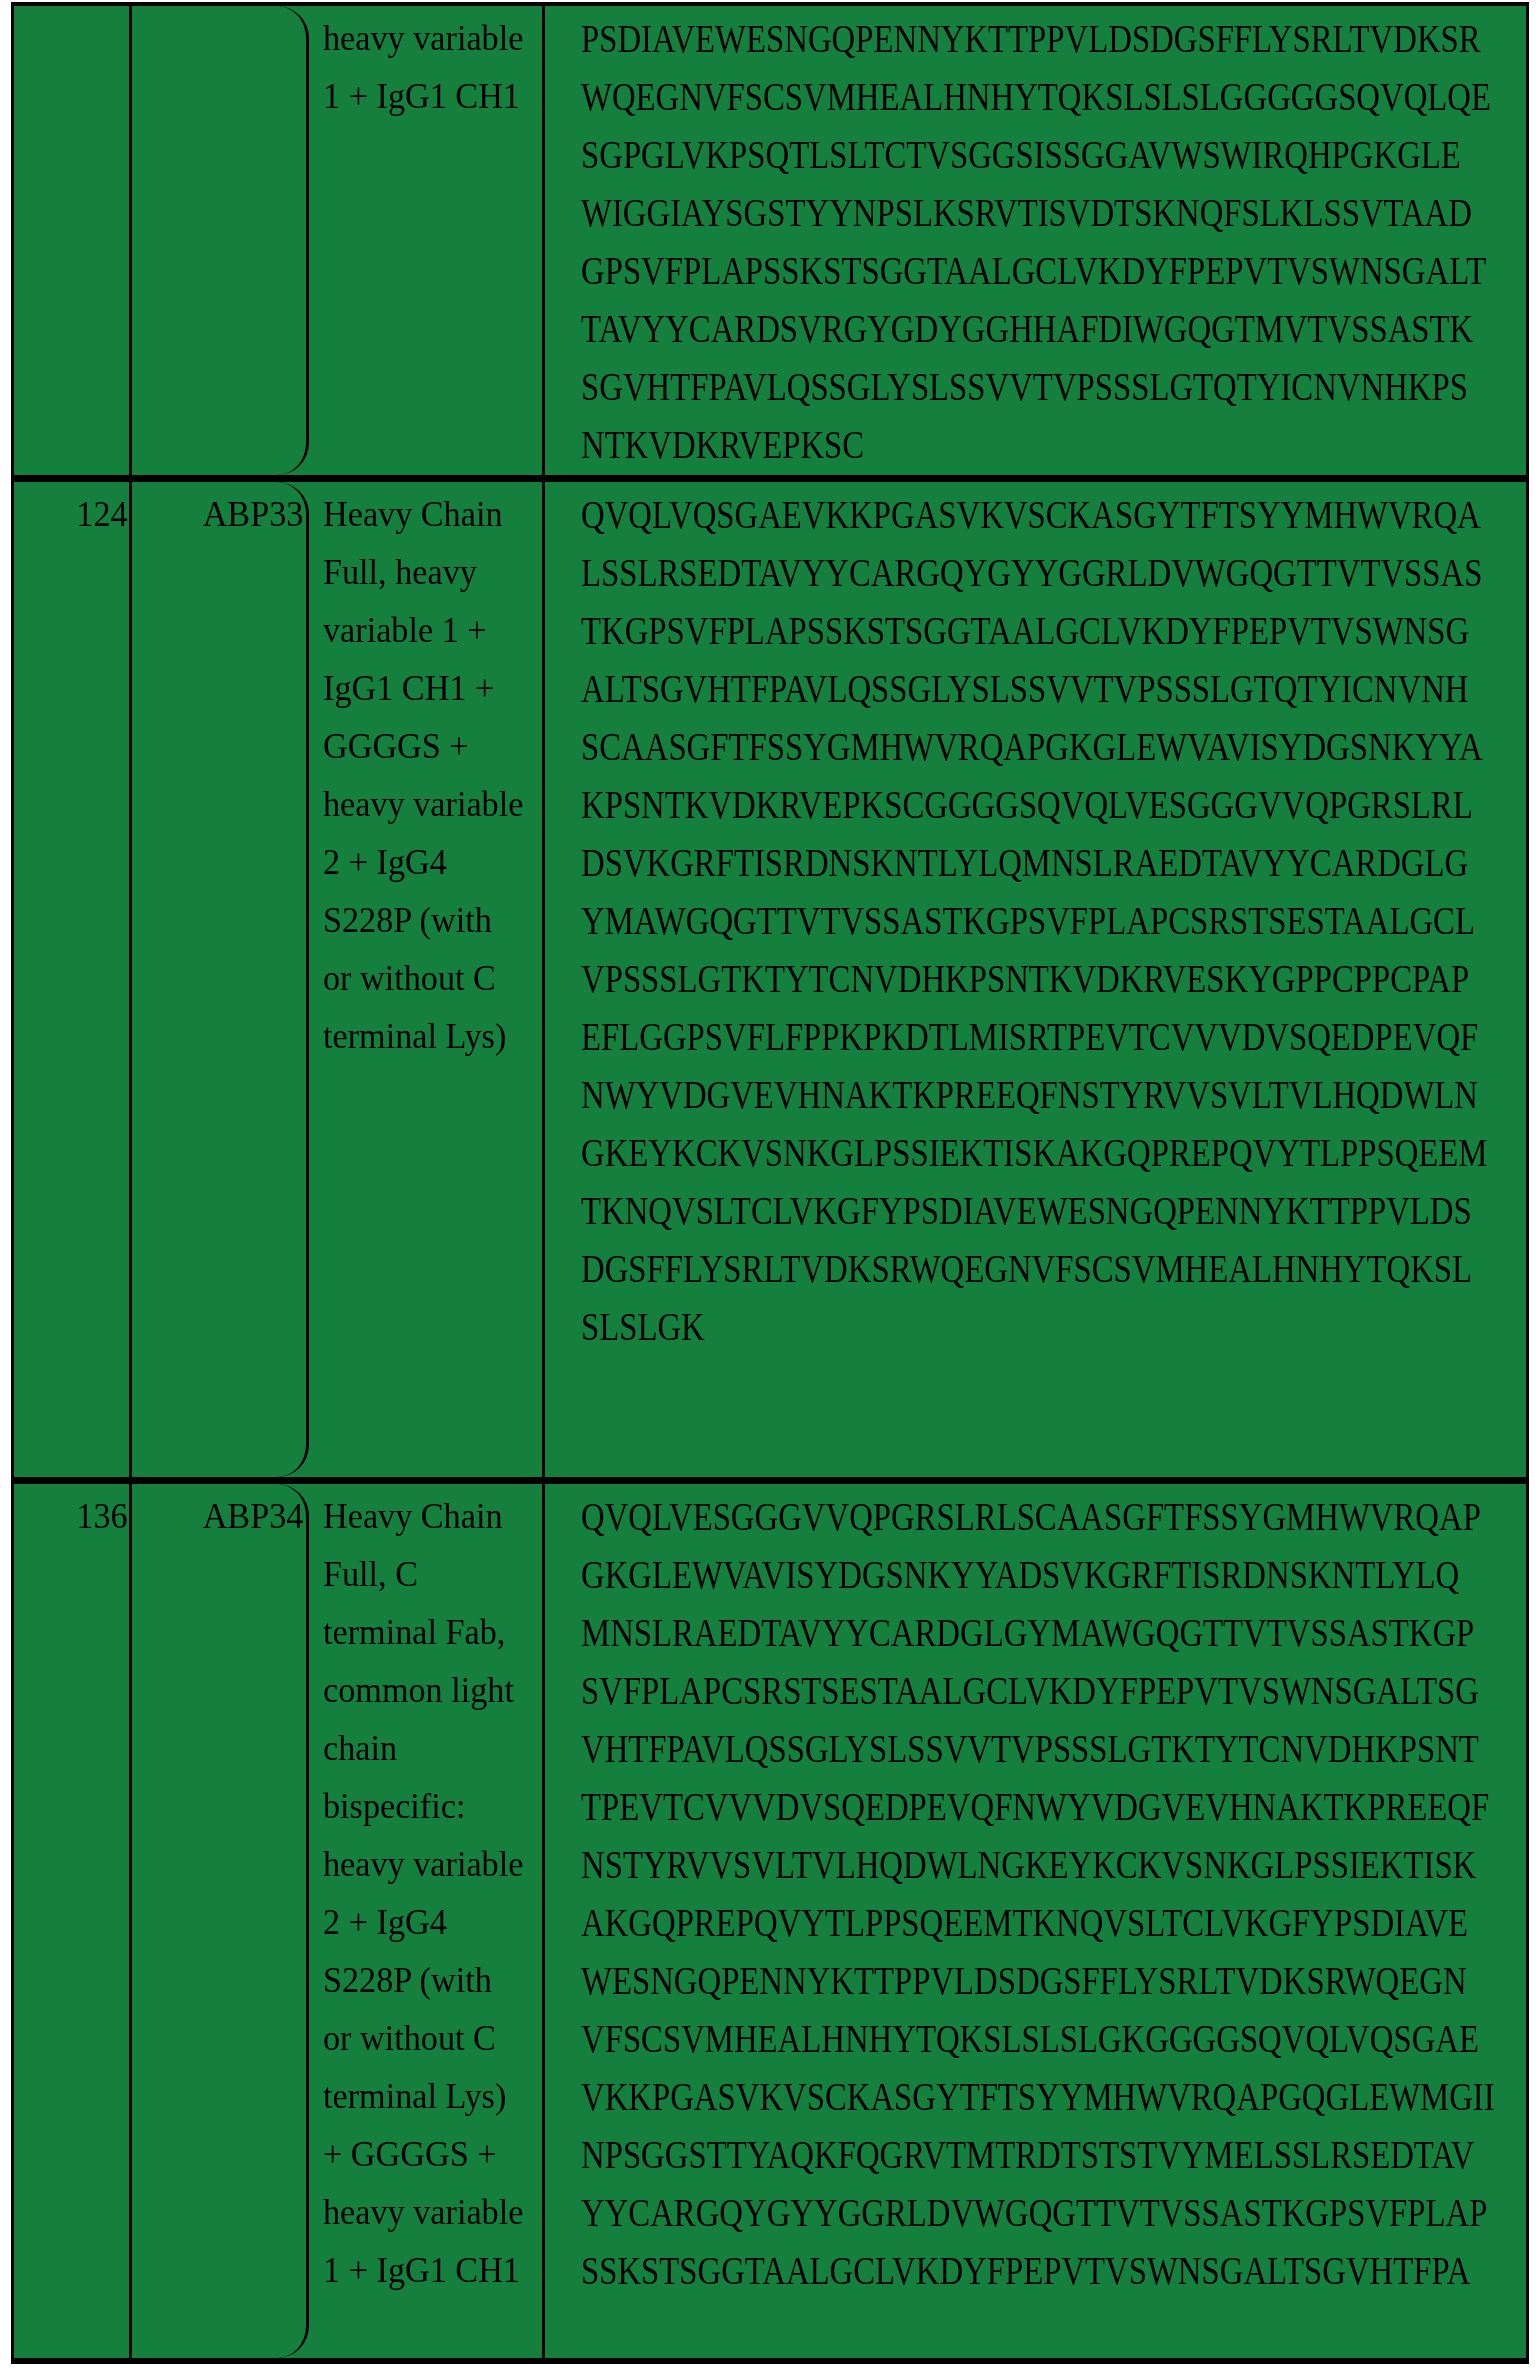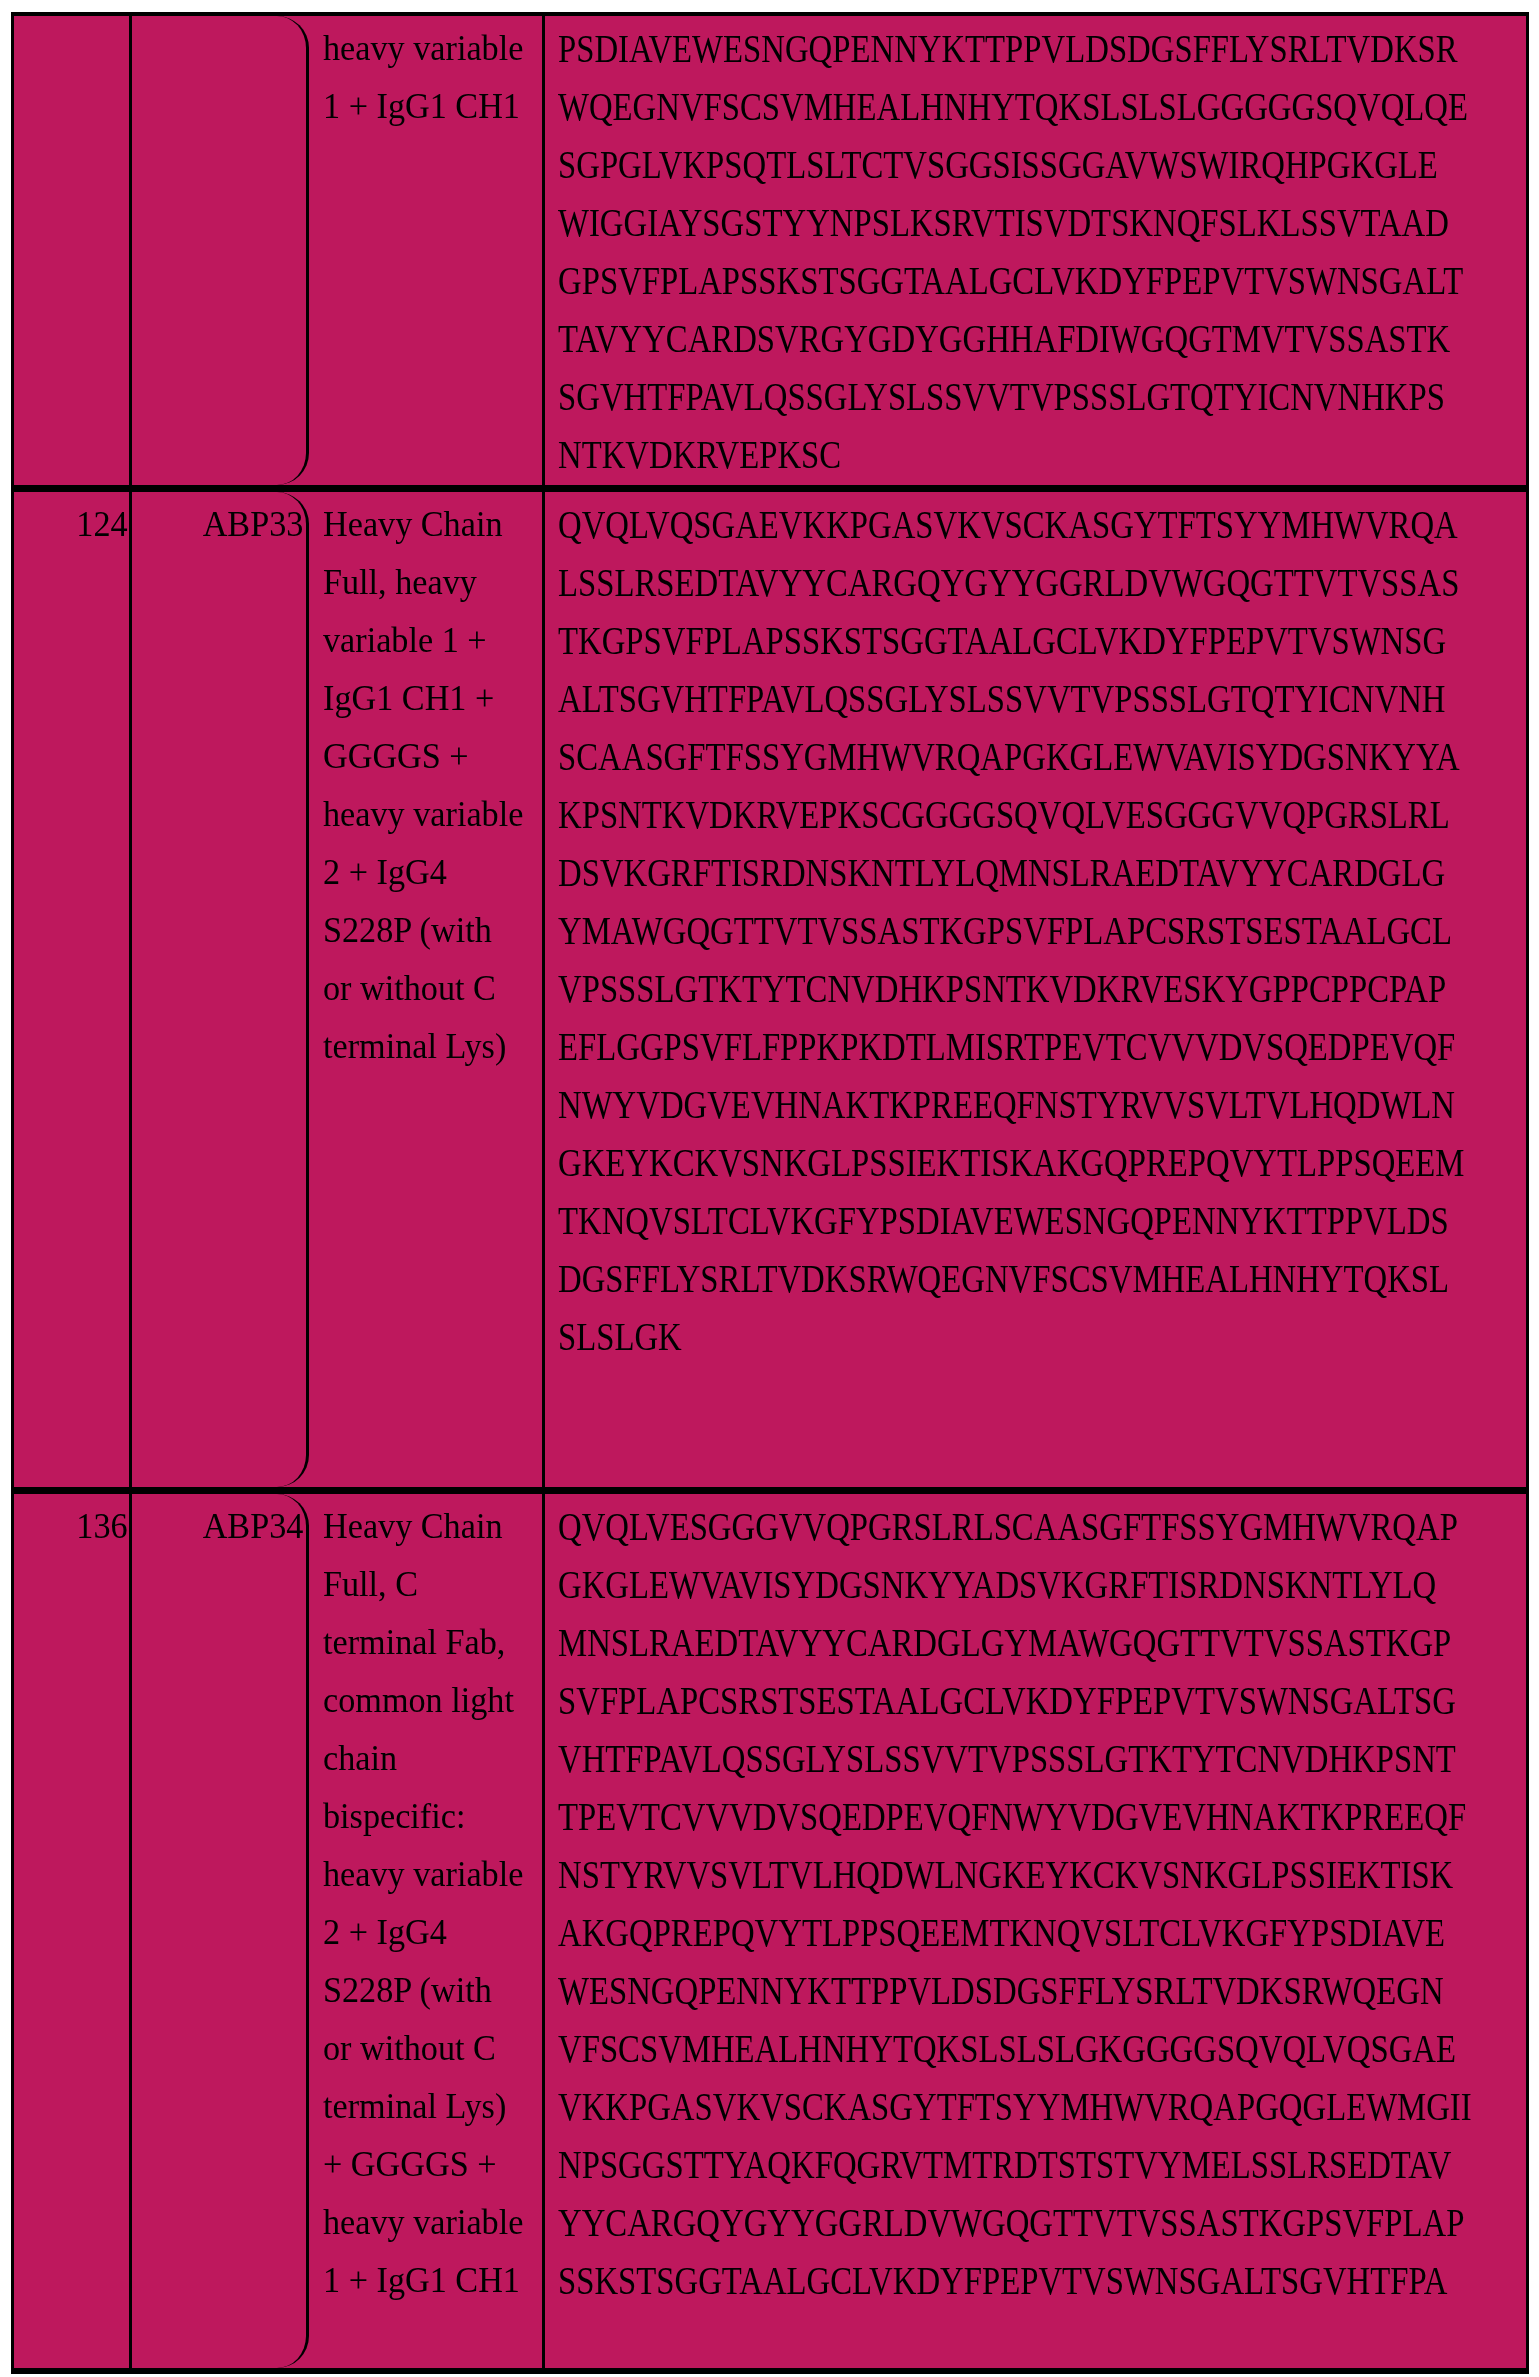--- a/index.html
+++ b/index.html
@@ -10,50 +10,50 @@
     font-family: "Liberation Serif", "DejaVu Serif", serif;
   }
   .page {
     position: relative;
     width: 1540px; height: 2377px;
     overflow: hidden;
     background: #ffffff;
   }
   .seq-table {
     position: absolute;
-    left: 10.6px; top: 12px;
+    left: 10.6px; top: 2px;
     width: 1518px;
     box-sizing: border-box;
     border-left: 3.3px solid #000;
     border-right: 3.3px solid #000;
     border-top: 4.1px solid #000;
     border-bottom: 6.5px solid #000;
     display: flex;
     flex-direction: column;
-    background: #be185d;
+    background: #15803d;
   }
   .row {
     display: grid;
     grid-template-columns: 118px 177px 236px 1fr;
     overflow: hidden;
   }
   .row + .row { border-top: 7.4px solid #000; }
   .row:nth-child(1) { height: 469px; }
   .row:nth-child(2) { height: 995px; }
   .row:nth-child(3) { height: 874px; }
   .cell {
     box-sizing: border-box;
     padding-top: 3.3px;
     overflow: hidden;
   }
   .c-id, .c-name, .c-desc { border-right: 3.3px solid #000; }
   .c-id   { text-align: center; }
   .c-name { text-align: center; border-radius: 32px; }
   .c-desc { padding-left: 14.7px; }
-  .c-seq  { padding-left: 13px; text-align: right; }
+  .c-seq  { padding-left: 36px; text-align: right; }
   .line {
     height: 58px;
     display: flex;
     align-items: center;
     white-space: nowrap;
   }
   .c-id .line, .c-name .line { justify-content: flex-end; margin-left: 16px; }
   .t {
     display: inline-block;
     font-size: 36px;

